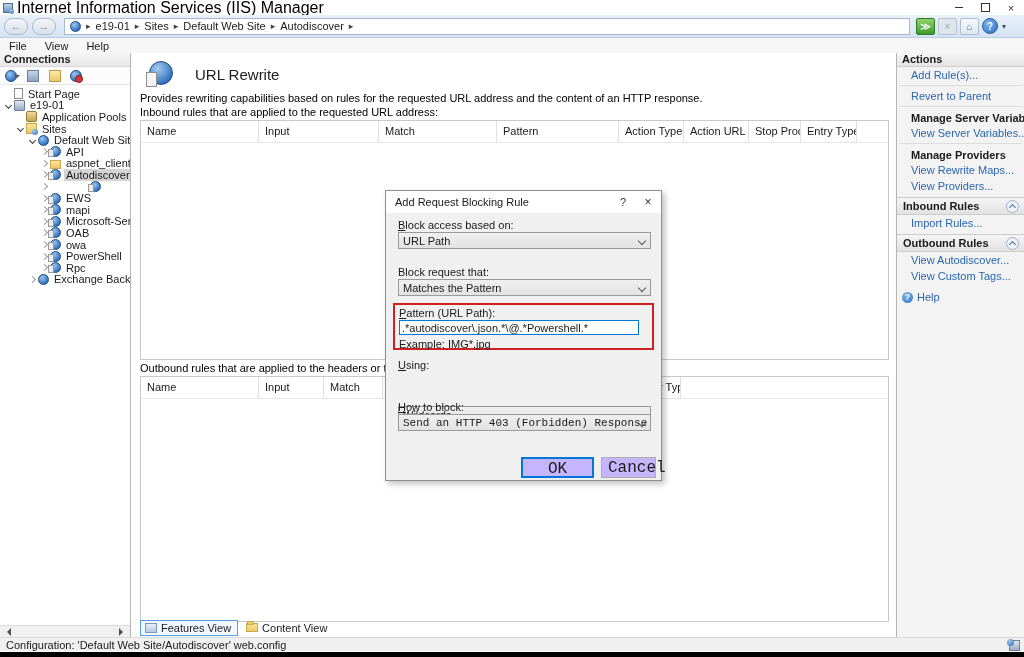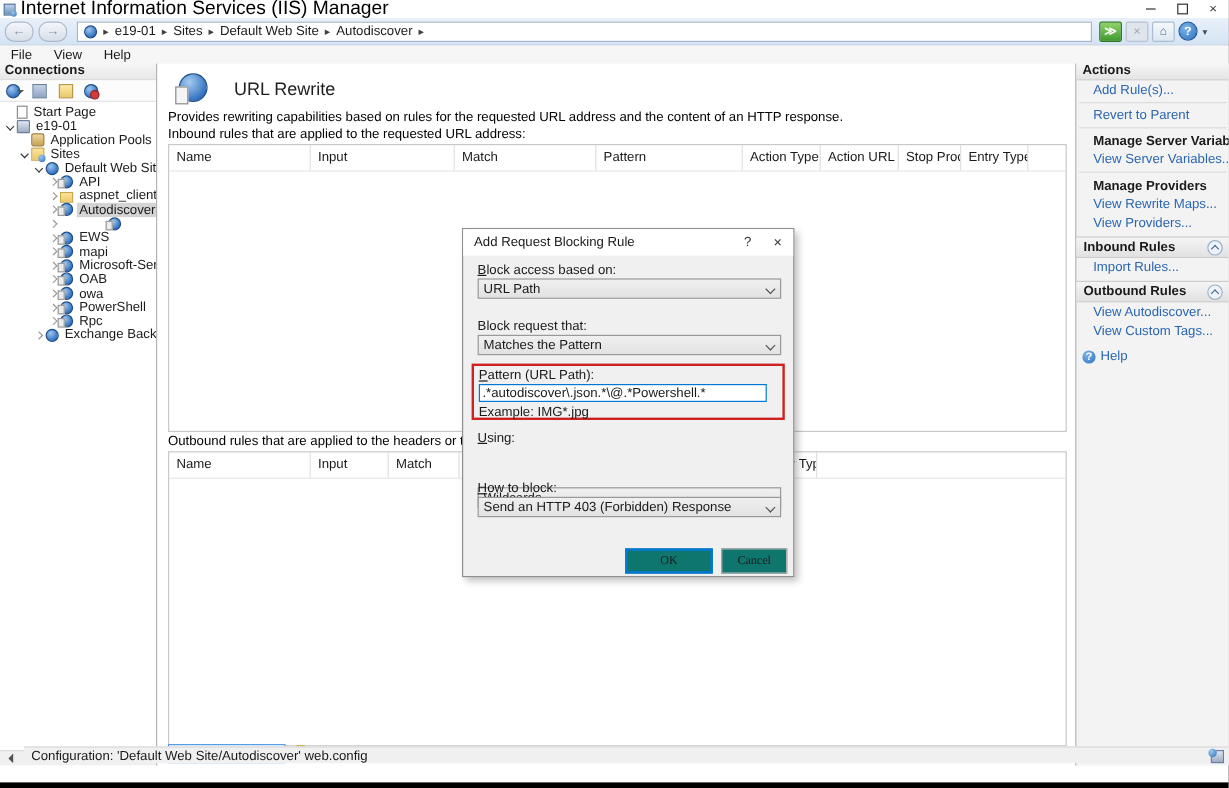--- a/index.html
+++ b/index.html
@@ -100,21 +100,21 @@
   .act-link{color:#2b66b1;padding:2px 13px 2px 14px;white-space:nowrap;overflow:hidden;}
   .act-bold{font-weight:bold;padding:3px 2px 1px 14px;white-space:nowrap;}
   .act-divider{border-top:1px solid #dcdcdc;margin:2px 2px;}
   .act-section{position:relative;font-weight:bold;background:linear-gradient(#f5f5f5,#e1e1e1);border-top:1px solid #cccccc;border-bottom:1px solid #cccccc;padding:2px 0 2px 6px;margin-top:3px;}
   .act-chev{position:absolute;right:5px;top:2px;width:11px;height:11px;border:1px solid #9ab2cc;border-radius:50%;background:#eef3f9;display:flex;align-items:center;justify-content:center;}
   .act-chev i{width:4px;height:4px;border-right:1px solid #4a6d94;border-bottom:1px solid #4a6d94;transform:rotate(-135deg);margin-top:2px;display:block;}
   .act-help{color:#2b66b1;padding:4px 0 2px 5px;display:flex;gap:4px;align-items:center;margin-top:3px;}
   .help-badge{width:11px;height:11px;border-radius:50%;background:radial-gradient(circle at 35% 30%,#7db4e8,#2f71c4);color:#fff;font-size:9px;font-weight:bold;text-align:center;line-height:11px;flex:none;}
 
   
-  .statusbar{position:absolute;left:0;right:0;bottom:21px;height:14px;background:#f0f0f0;border-top:1px solid #d9d9d9;line-height:14px;padding-left:6px;box-sizing:border-box;margin-left:20px;}
+  .statusbar{position:absolute;left:0;right:0;bottom:6px;height:14px;background:#f0f0f0;border-top:1px solid #d9d9d9;line-height:14px;padding-left:6px;box-sizing:border-box;}
   .status-icon{position:absolute;right:4px;top:2px;width:11px;height:11px;background:linear-gradient(#dfe6ef,#9eadc2);border:1px solid #6b7f9e;box-sizing:border-box;}
   .status-icon::after{content:"";position:absolute;left:-3px;top:-2px;width:7px;height:7px;border-radius:50%;background:radial-gradient(circle at 35% 30%,#9cc7ef,#2f6fbe);}
   .bottom-strip{position:absolute;left:0;right:0;bottom:0;height:5px;background:#000;}
 
   
   .dialog{position:absolute;left:385px;top:190px;width:277px;height:291px;background:#f0f0f0;border:1px solid #8f8f8f;box-sizing:border-box;box-shadow:3px 3px 6px rgba(0,0,0,.25);}
   .dlg-title{position:absolute;top:0;left:0;right:0;height:22px;background:#fff;display:flex;align-items:center;}
   .dlg-title-text{margin-left:9px;color:#1a1a1a;}
   .dlg-help{margin-left:auto;width:24px;text-align:center;color:#333;}
   .dlg-close{width:26px;text-align:center;color:#333;font-size:12px;}
@@ -122,23 +122,23 @@
   .mn::first-letter{text-decoration:underline;}
   .dlg-select{position:absolute;left:12px;width:253px;height:17px;background:linear-gradient(#f0f0f0,#e2e2e2);border:1px solid #999;box-sizing:border-box;display:flex;align-items:center;padding-left:4px;}
   .sel-arrow{position:absolute;right:5px;top:5px;width:5px;height:5px;border-right:1px solid #555;border-bottom:1px solid #555;transform:rotate(45deg);}
   .d-l1{top:28px;}  .d-s1{top:41px;}
   .d-l2{top:75px;}  .d-s2{top:88px;}
   .red-box{position:absolute;left:7px;top:112px;width:261px;height:47px;border:2px solid #cc2222;box-sizing:border-box;}
   .red-label{position:absolute;left:4px;top:2px;height:12px;}
   .dlg-input{position:absolute;left:4px;top:15px;width:240px;height:15px;border:1px solid #0078d7;font-family:"Liberation Sans",sans-serif;font-size:11px;padding:0 2px;box-sizing:border-box;background:#fff;color:#1a1a1a;}
   .dlg-example{position:absolute;left:4px;top:33px;color:#1a1a1a;}
   .d-l3{top:168px;} .d-s3{top:191px;margin-top:24px;}
-  .d-l4{top:210px;} .d-s4{top:223px;}
+  .d-l4{top:210px;} .d-s4{top:223px;font-family:Liberation Mono, monospace;}
   .dlg-buttons{position:absolute;top:266px;left:0;right:0;height:21px;}
-  .btn{position:absolute;height:21px;background:#0f766e;border:1px solid #adadad;font-family:Liberation Serif, serif;font-size:10px;color:#1a1a1a;}
+  .btn{position:absolute;height:21px;background:#c4b5fd;border:1px solid #adadad;font-family:Liberation Mono, monospace;font-size:16px;color:#1a1a1a;}
   .btn.ok{left:135px;width:73px;border:2px solid #0078d7;}
   .btn.cancel{left:215px;width:55px;}
 </style>
 </head>
 <body>
 
 <div class="window">
 
   <div class="titlebar">
     <span class="app-icon"></span>

